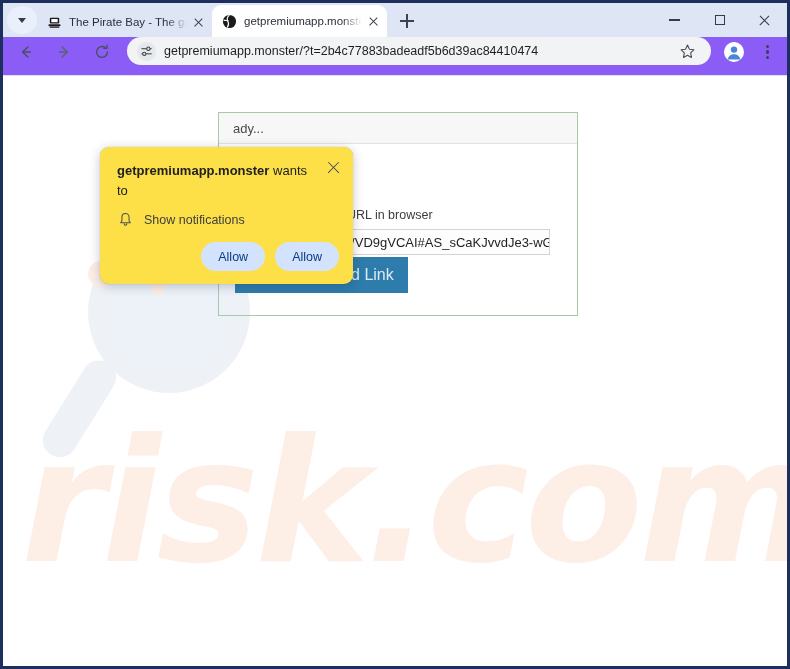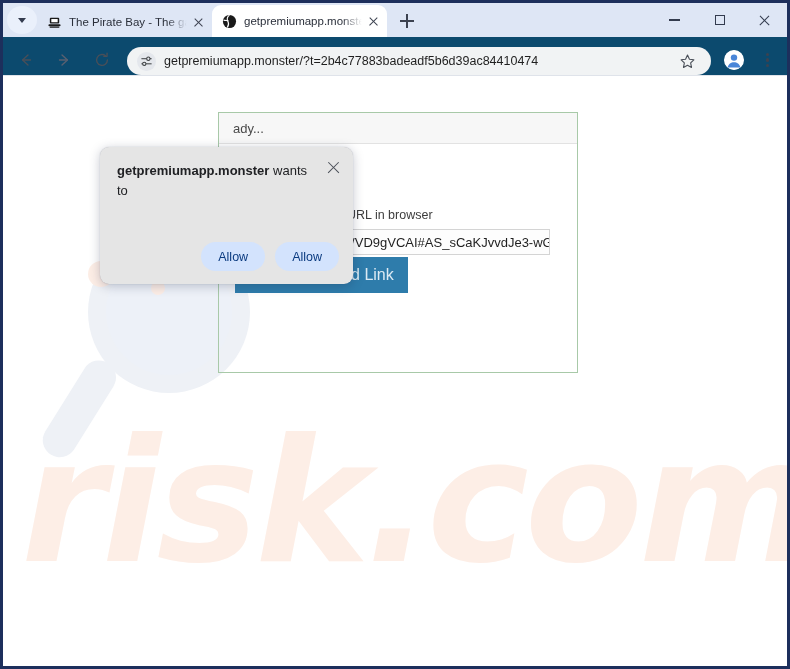--- a/index.html
+++ b/index.html
@@ -134,24 +134,24 @@
   }
   .wc-close::before { transform: rotate(45deg); }
   .wc-close::after  { transform: rotate(-45deg); }
 
   
   #toolbar {
     position: absolute;
     left: 0; top: 34px;
     width: 784px;
     height: 38px;
-    background: #0c4a6e;
+    background: #8b5cf6;
     border-bottom: 1px solid #dfe3ea;
     display: flex;
-    align-items: flex-end;
+    align-items: flex-start;
   }
   .navbtn {
     width: 30px; height: 30px;
     margin-left: 8px;
     display: flex; align-items: center; justify-content: center;
   }
   #omnibox {
     flex: 1 1 auto;
     height: 28px;
     margin: 0 8px 0 10px;
@@ -276,21 +276,21 @@
     letter-spacing: -4px;
     line-height: 1;
     font-family: "DejaVu Sans", sans-serif;
   }
 
   
   #scam-card {
     position: absolute;
     left: 215px; top: 36px;
     width: 360px;
-    height: 261px;
+    height: 204px;
     box-sizing: border-box;
     border: 1px solid #a8c9a8;
     background: transparent;
   }
   #scam-card-header {
     height: 31px;
     background: #f7f7f7;
     border-bottom: 1px solid #e2e2e2;
     display: flex;
     align-items: center;
@@ -344,21 +344,21 @@
     padding-left: 12px;
     box-sizing: border-box;
   }
 
   
   #perm-bubble {
     position: absolute;
     left: 97px; top: 71px;
     width: 253px;
     height: 137px;
-    background: #e5e5e5;
+    background: #fde047;
     border-radius: 9px;
     box-shadow: 0 2px 11px rgba(30,40,70,0.26), 0 0 1px rgba(30,40,70,0.30);
     z-index: 20;
   }
   #perm-title {
     position: absolute;
     left: 17px; top: 14px;
     width: 190px;
     font-size: 13px;
     color: #202124;
@@ -547,20 +547,29 @@
         <span id="scam-url-value">https://mega.nz/file/VD9gVCAI#AS_sCaKJvvdJe3-wGs-o!</span>
       </div>
       <div id="copy-download-link-btn">Copy Download Link</div>
     </div>
 
     <div id="perm-bubble">
       <div id="perm-title">
         <b>getpremiumapp.monster</b><span> wants to</span>
       </div>
       <div id="perm-close"></div>
+      <div id="perm-row">
+        <span id="bell-icon">
+          <svg width="15" height="16" viewBox="0 0 16 17">
+            <path d="M8 1.6 C5.7 1.6 4.2 3.3 4.2 5.5 V9.3 L2.9 11.4 H13.1 L11.8 9.3 V5.5 C11.8 3.3 10.3 1.6 8 1.6 Z" fill="none" stroke="#4a4f58" stroke-width="1.1" stroke-linejoin="round"></path>
+            <path d="M6.6 12.6 C6.8 13.6 7.3 14.2 8 14.2 C8.7 14.2 9.2 13.6 9.4 12.6" fill="none" stroke="#4a4f58" stroke-width="1.1" stroke-linecap="round"></path>
+          </svg>
+        </span>
+        <span id="perm-row-label">Show notifications</span>
+      </div>
       <div id="perm-actions">
         <div class="perm-btn">Allow</div>
         <div class="perm-btn">Allow</div>
       </div>
     </div>
 
   </div>
 </div>
 
 </body></html>

